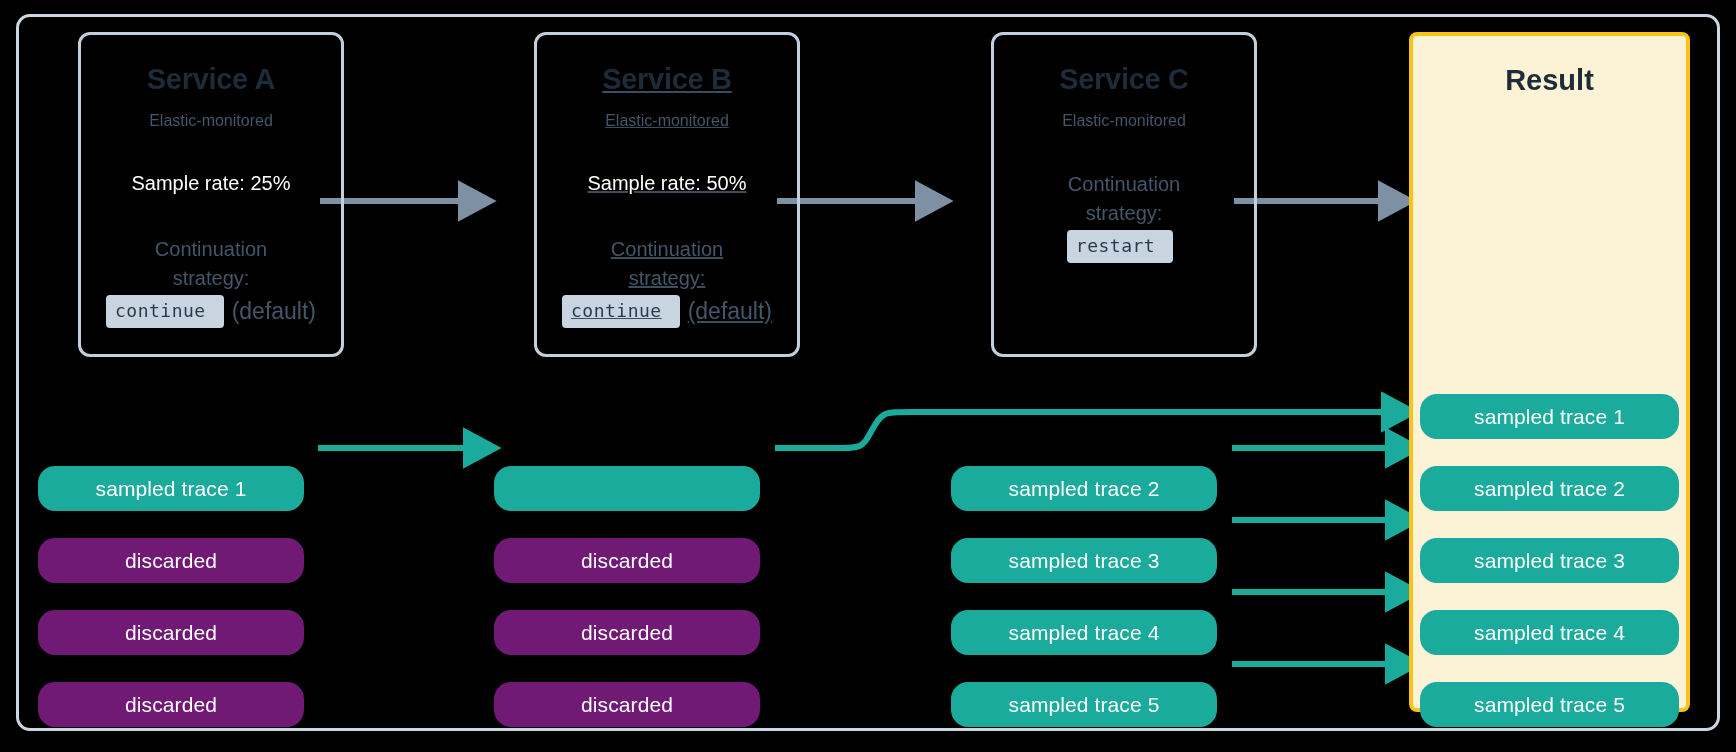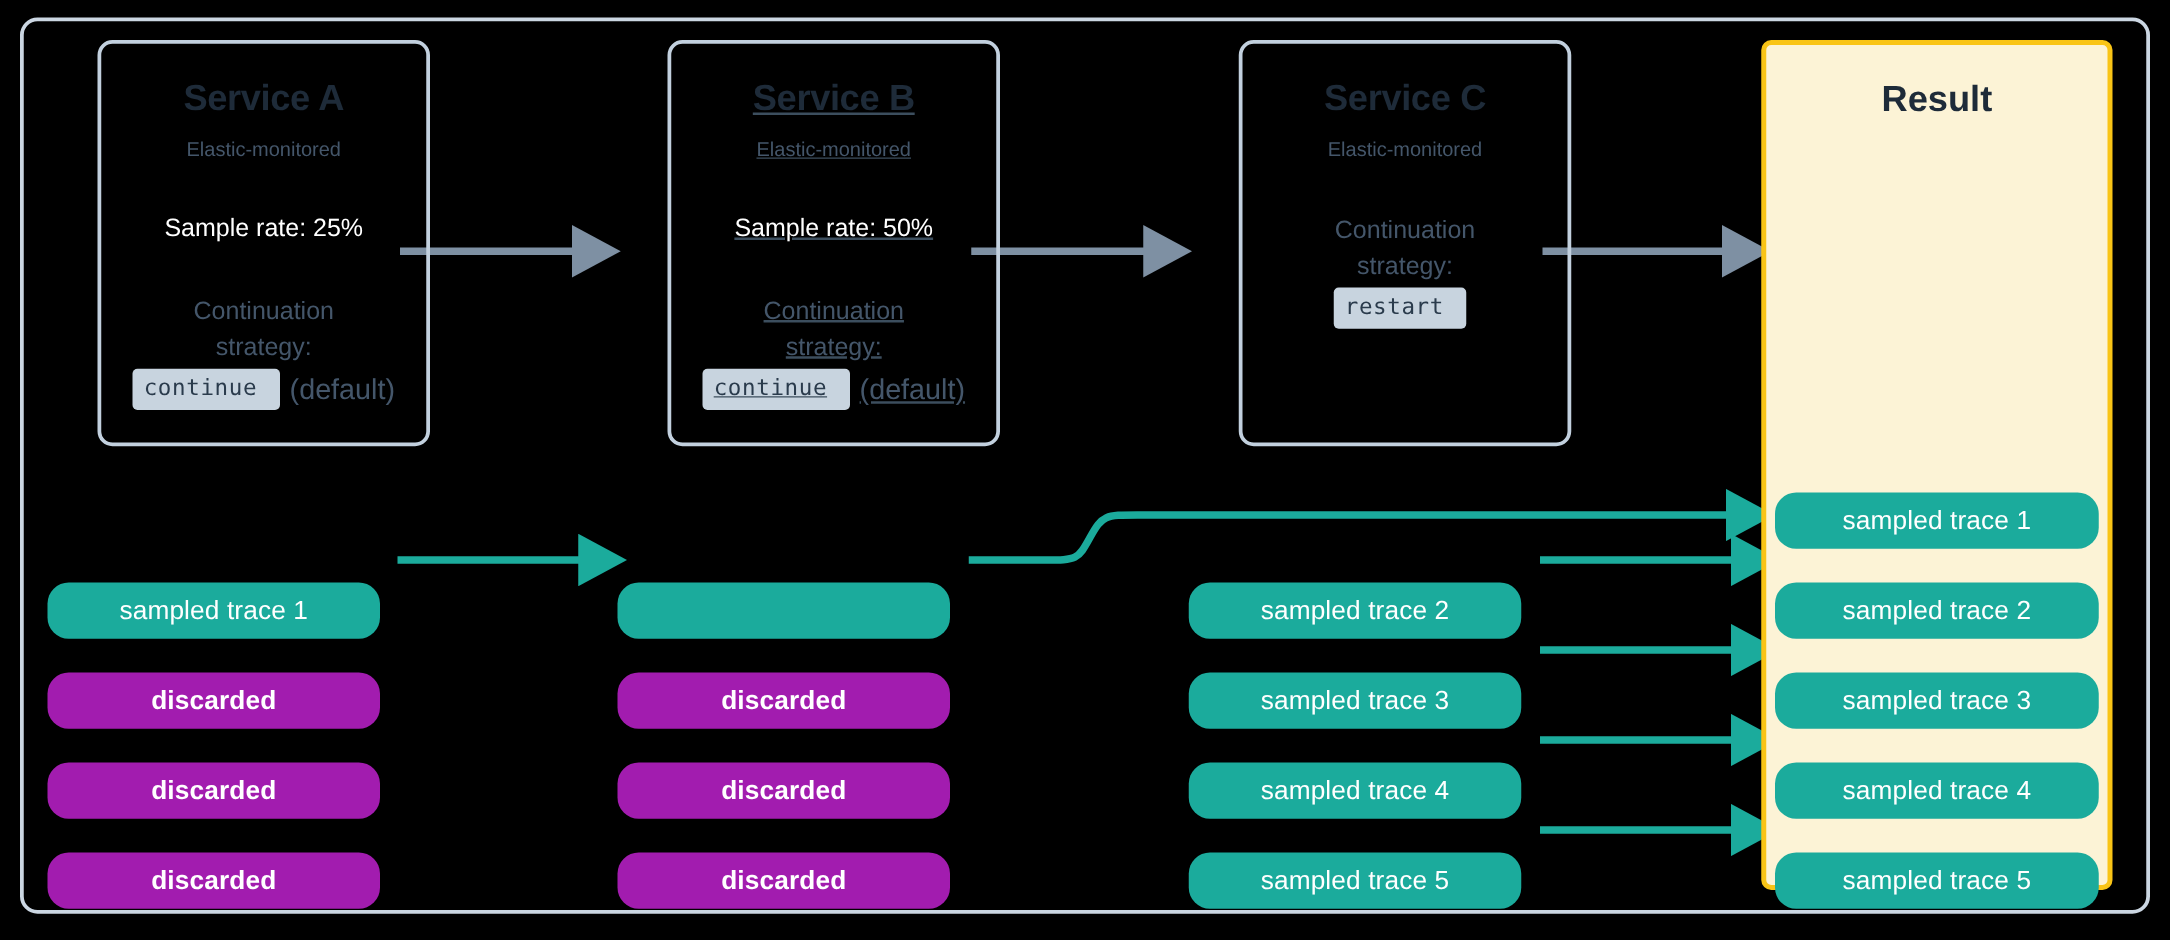--- a/index.html
+++ b/index.html
@@ -111,21 +111,21 @@
     box-sizing: border-box;
     display: flex;
     align-items: center;
     justify-content: center;
     color: #FFFFFF;
     font-size: 21px;
     letter-spacing: 0.1px;
     margin-top: 41px;
   }
   .pill.sampled { background: #1BAB9C; }
-  .pill.discarded { background: #a21caf; font-weight: bold; }
+  .pill.discarded { background: #701a75; }
   .pill.col-a { left: 38px; width: 266px; }
   .pill.col-b { left: 494px; width: 266px; }
   .pill.col-c { left: 951px; width: 266px; }
   .pill.col-r { left: 1420px; width: 259px; }
   
   #wires {
     position: absolute;
     left: 0;
     top: 0;
     width: 1736px;

